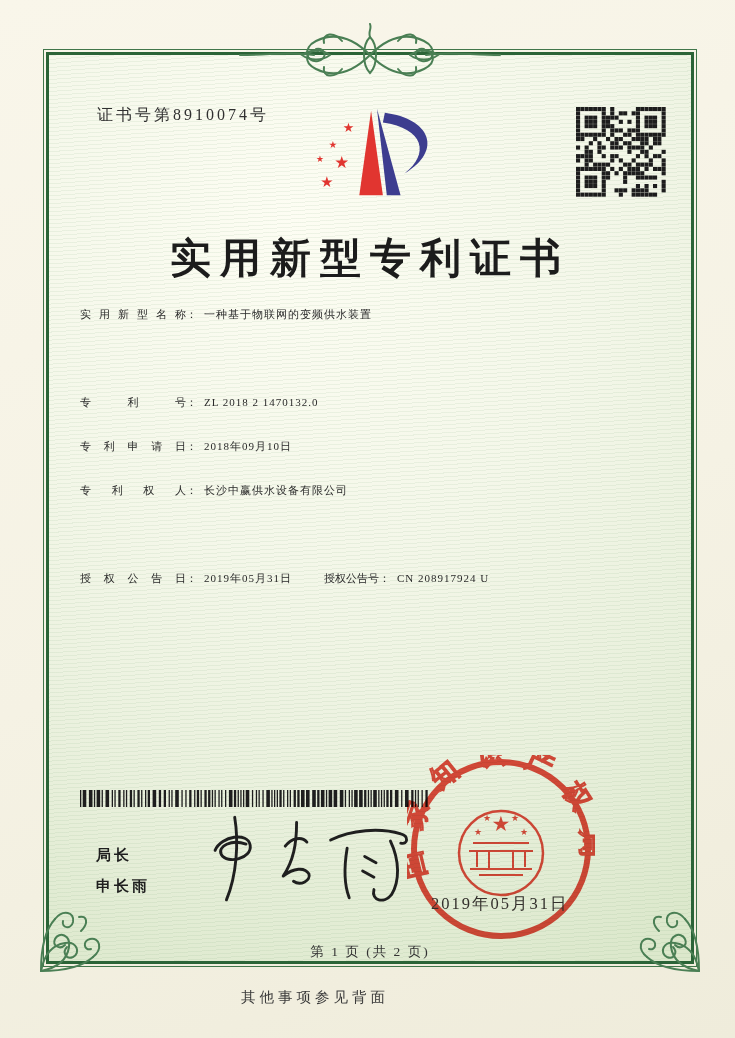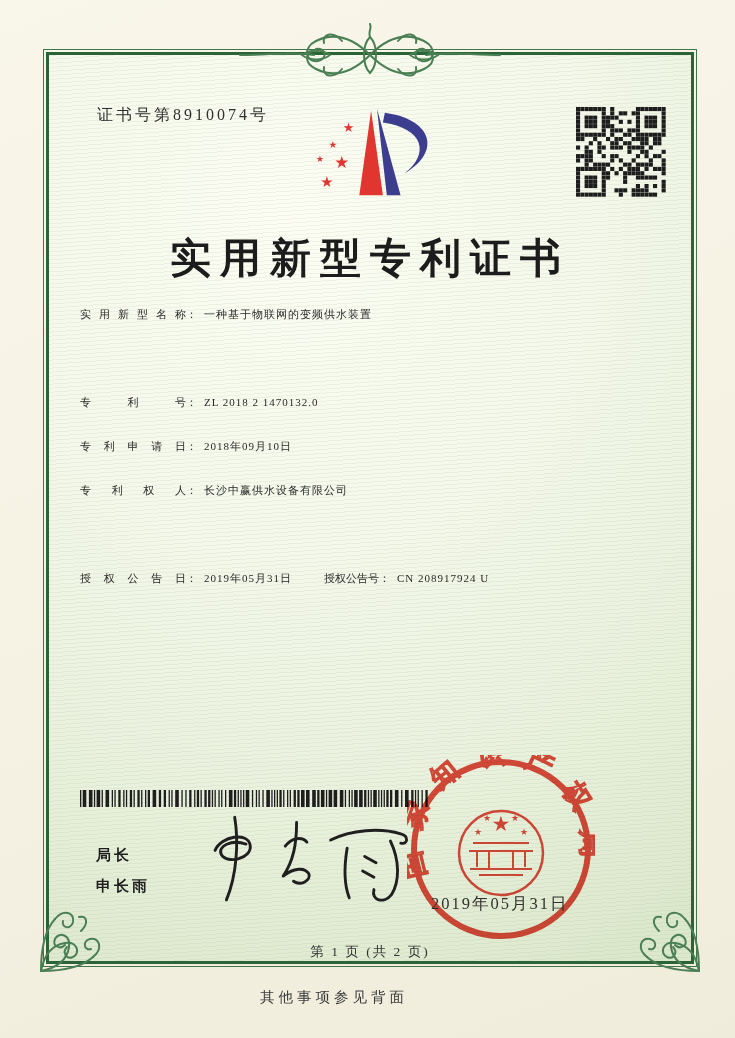--- a/index.html
+++ b/index.html
@@ -39,21 +39,21 @@
   .barcode{position:absolute;left:31px;top:735px;width:350px;height:17px;fill:#1e1e1e;}
   .signer{position:absolute;left:47px;top:784px;font-family:"Liberation Sans","DejaVu Sans",sans-serif;
     font-weight:600;font-size:15px;letter-spacing:3px;color:#1f1f1f;line-height:31px;}
   .sig{position:absolute;left:146px;top:752px;width:230px;height:98px;}
   .sig path{stroke:#1f1f1f;stroke-width:2.8;fill:none;stroke-linecap:round;stroke-linejoin:round;}
   .seal{position:absolute;left:358px;top:700px;width:188px;height:188px;opacity:.9;mix-blend-mode:multiply;}
   .seal *{stroke:#e2382a;fill:none;}
   .seal text{fill:#e2382a;stroke:none;font-weight:bold;}
   .seal-date{position:absolute;left:382px;top:838px;font-size:16.5px;letter-spacing:2px;color:#33302c;z-index:3;}
   .page-info{position:absolute;left:0;top:888px;width:100%;text-align:center;font-size:13.5px;letter-spacing:2px;color:#333;}
-  .footer-note{position:absolute;left:260px;top:988px;font-size:14.5px;letter-spacing:4px;color:#3a3a3a;}
+  .footer-note{position:absolute;left:241px;top:988px;font-size:14.5px;letter-spacing:4px;color:#3a3a3a;}
   .green-stroke{stroke:#4a7f54;fill:none;stroke-width:2;stroke-linecap:round;}
 </style>
 </head>
 <body>
 
 <div class="paper">
   <div class="frame">
 
     <div class="orn top-orn">
       <svg width="320" height="64" viewBox="0 0 320 64">

